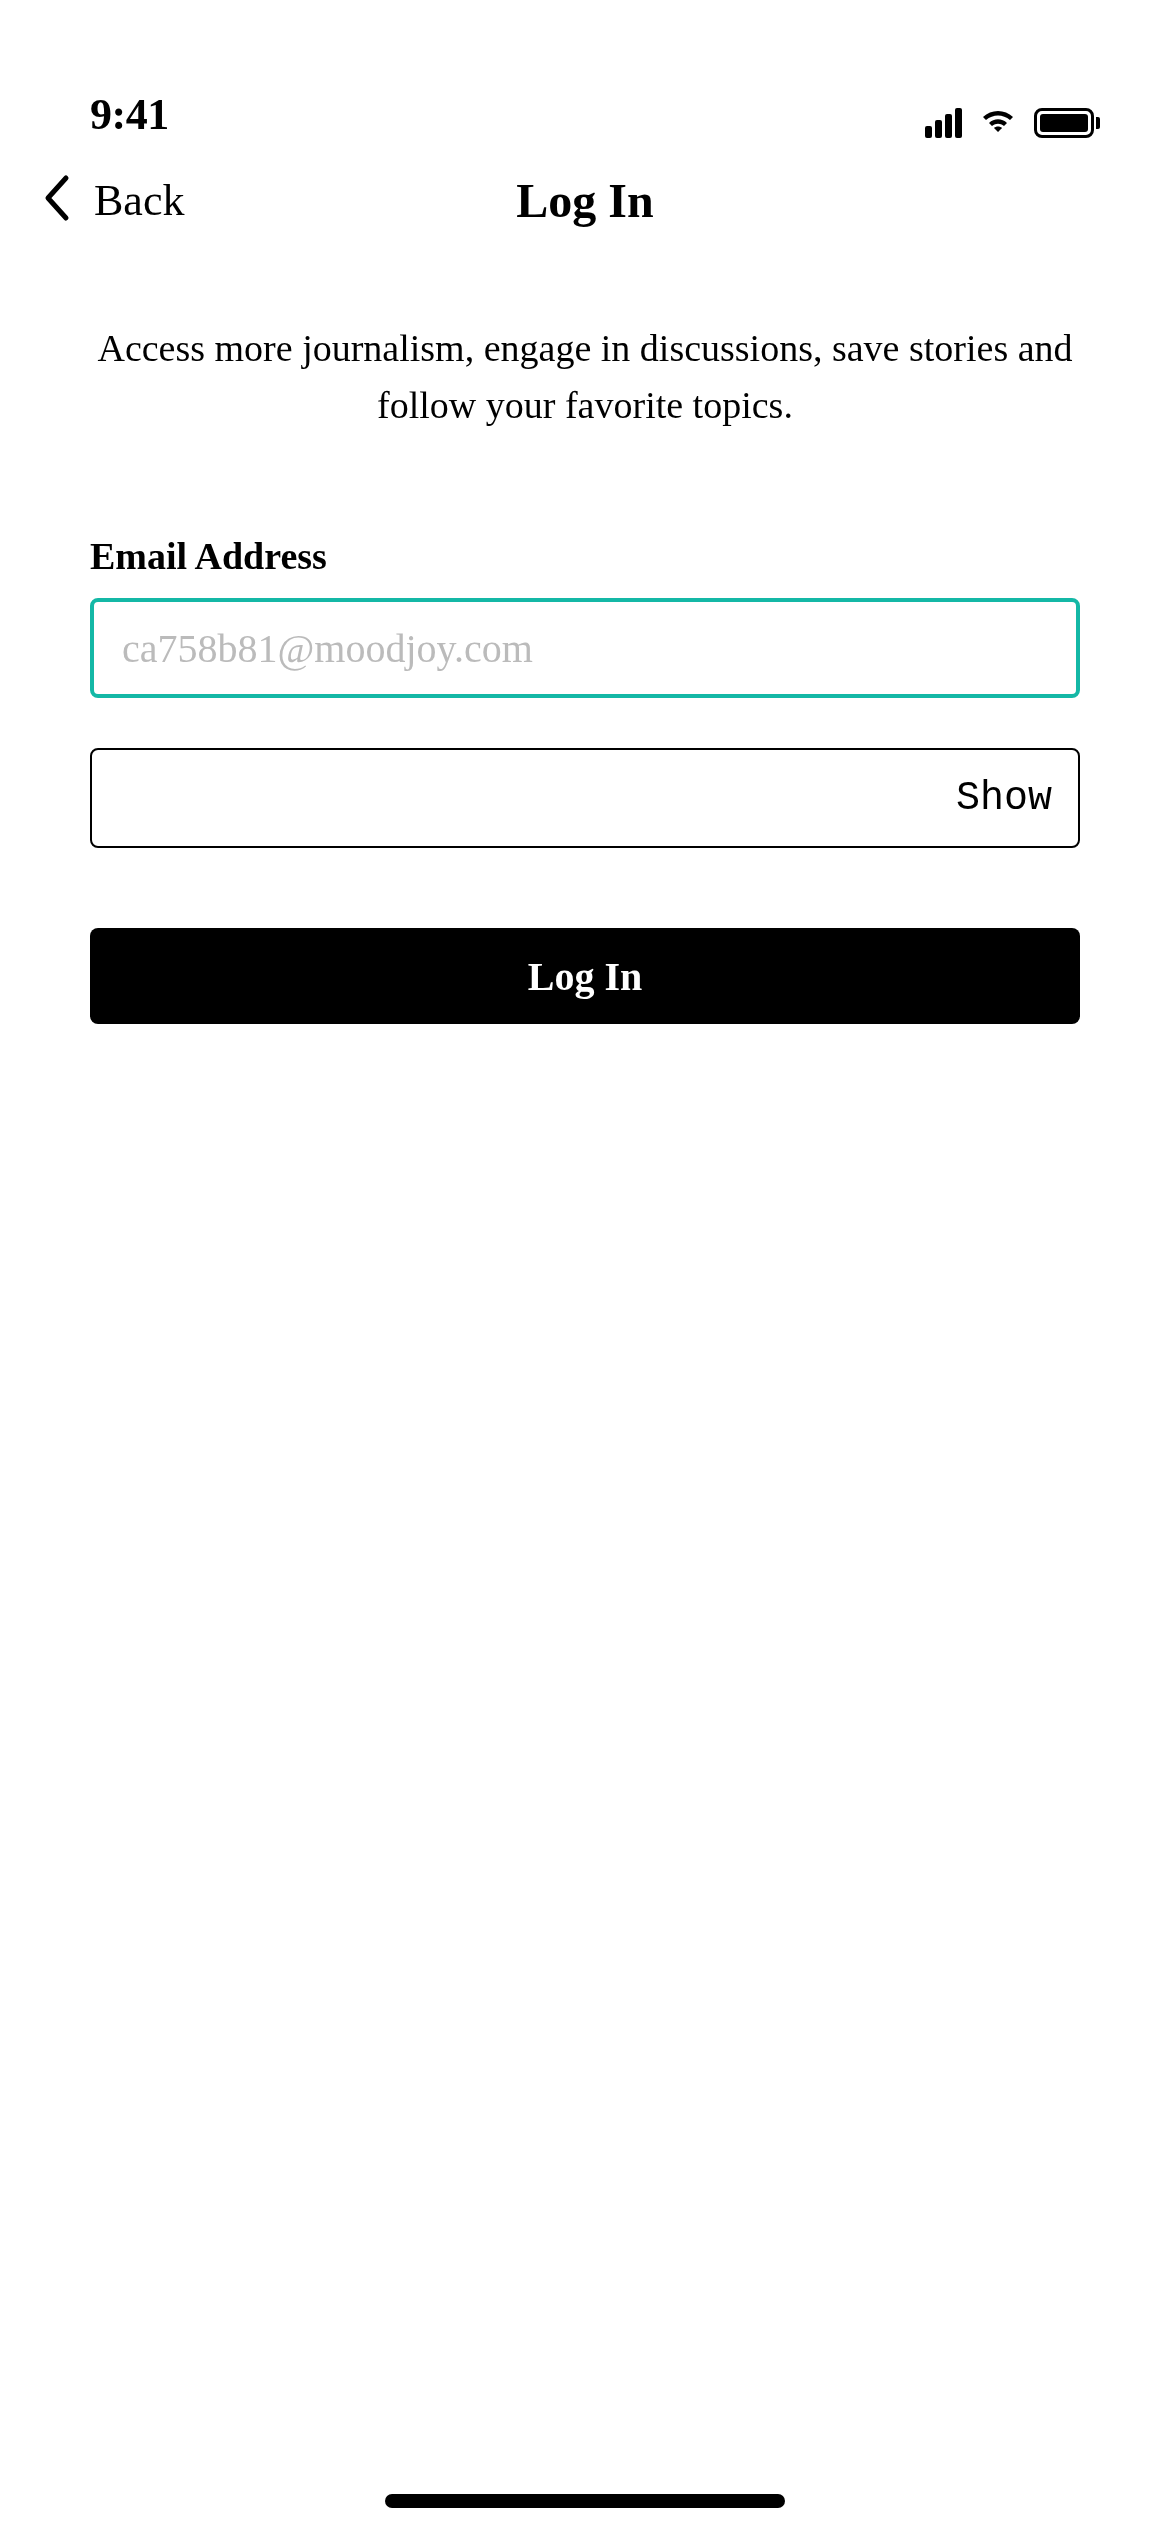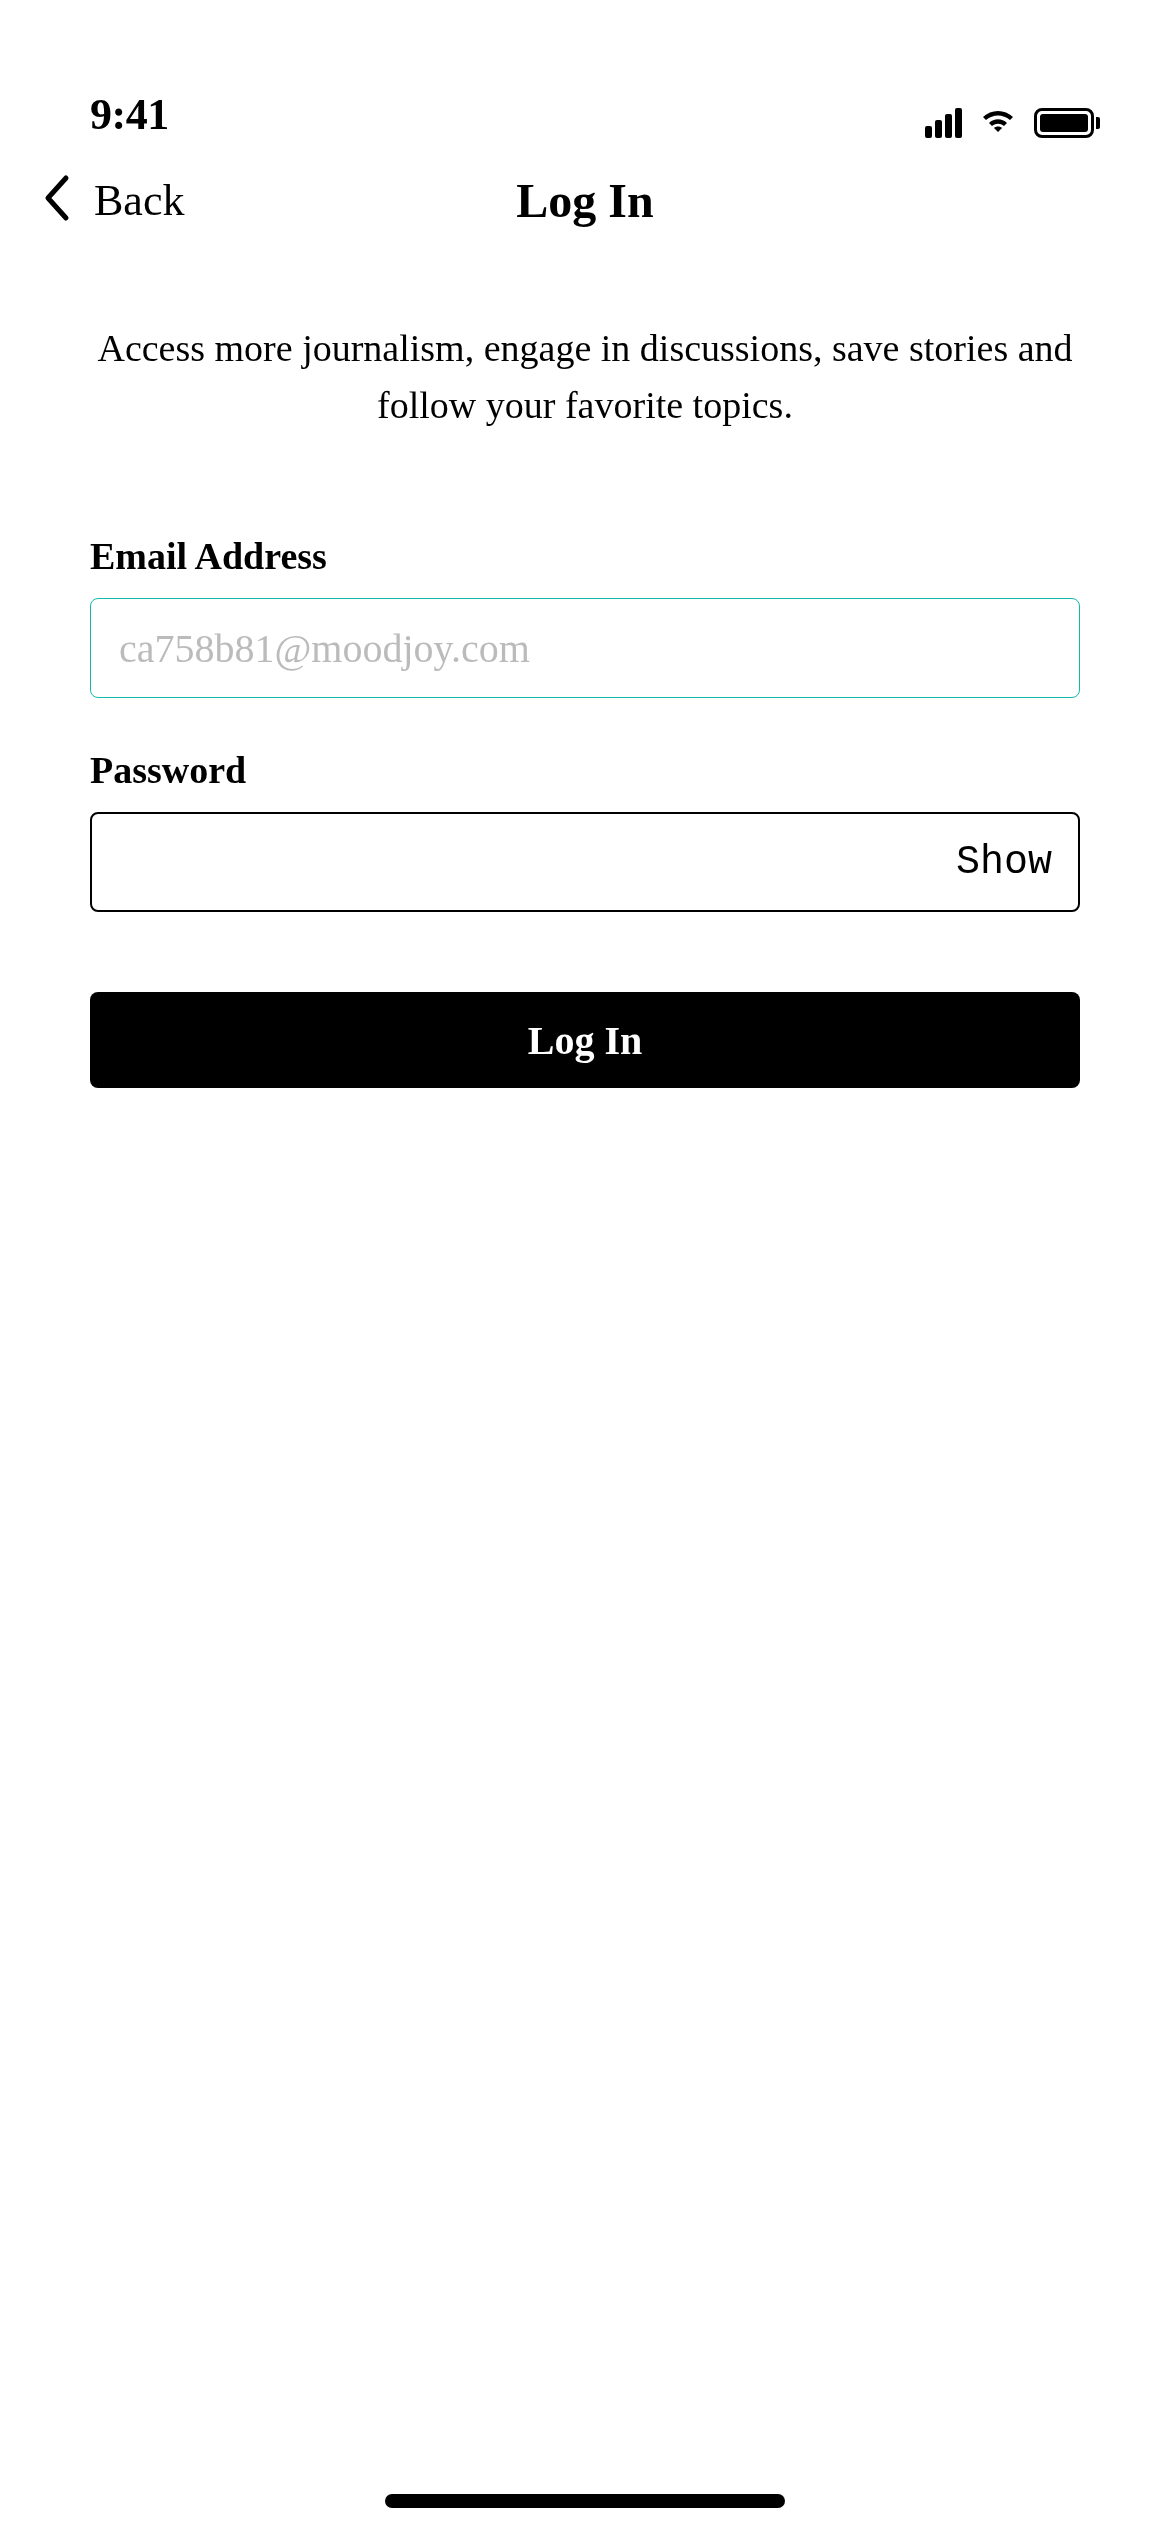--- a/index.html
+++ b/index.html
@@ -152,21 +152,21 @@
       margin-bottom: 20px;
     }
 
     .input-wrapper {
       position: relative;
     }
 
     .text-input {
       width: 100%;
       height: 100px;
-      border: 1px solid #14b8a6;
+      border: 4px solid #14b8a6;
       border-radius: 8px;
       padding: 0 28px;
       font-size: 40px;
       font-family: Georgia, serif;
       color: #000;
       outline: none;
     }
 
     .text-input::placeholder {
       color: #bbbbbb;
@@ -289,21 +289,20 @@
 
 <div class="form">
   <div class="form-group">
     <label class="form-label">Email Address</label>
     <div class="input-wrapper">
       <input type="email" class="text-input" placeholder="ca758b81@moodjoy.com" style="">
     </div>
   </div>
 
   <div class="form-group">
-    <label class="form-label">Password</label>
     <div class="input-wrapper">
       <input type="password" class="text-input focused" style="">
       <button class="show-button">Show</button>
     </div>
   </div>
 
   <button class="login-button">Log In</button>
 
 </div>
 

